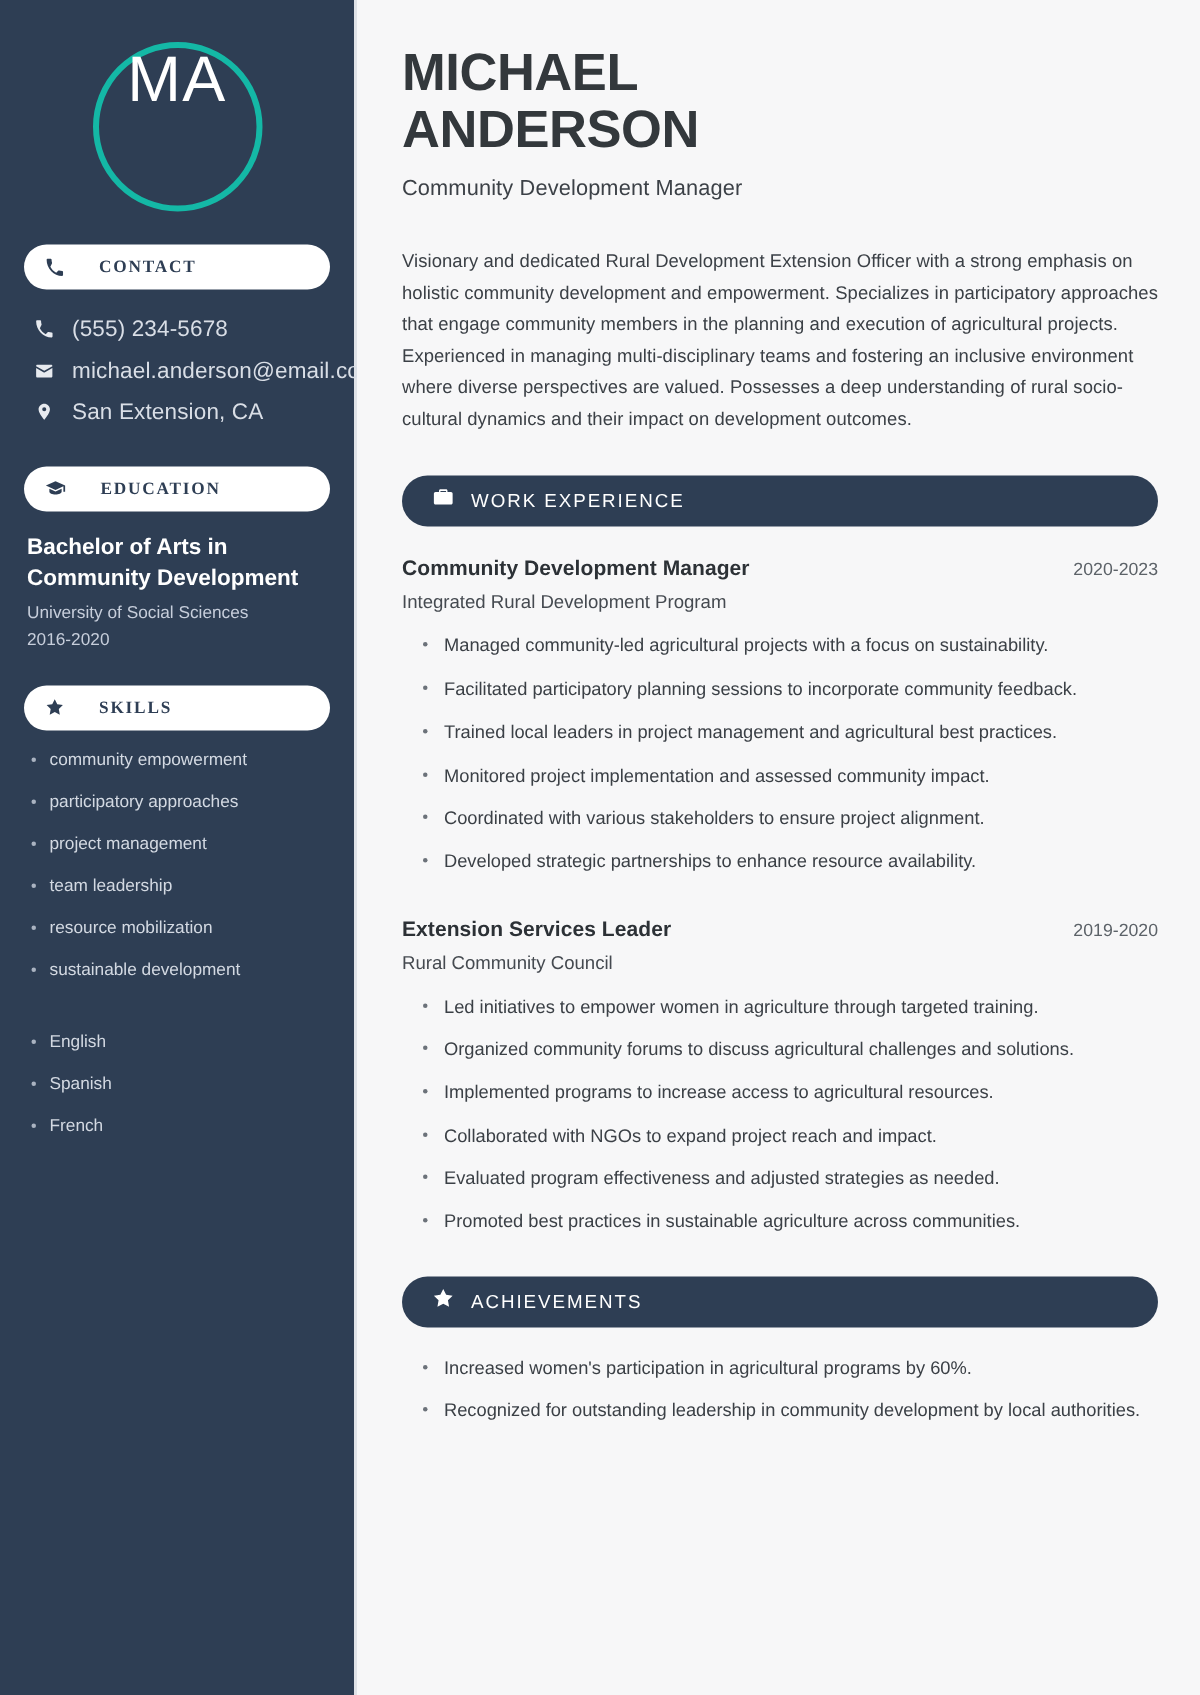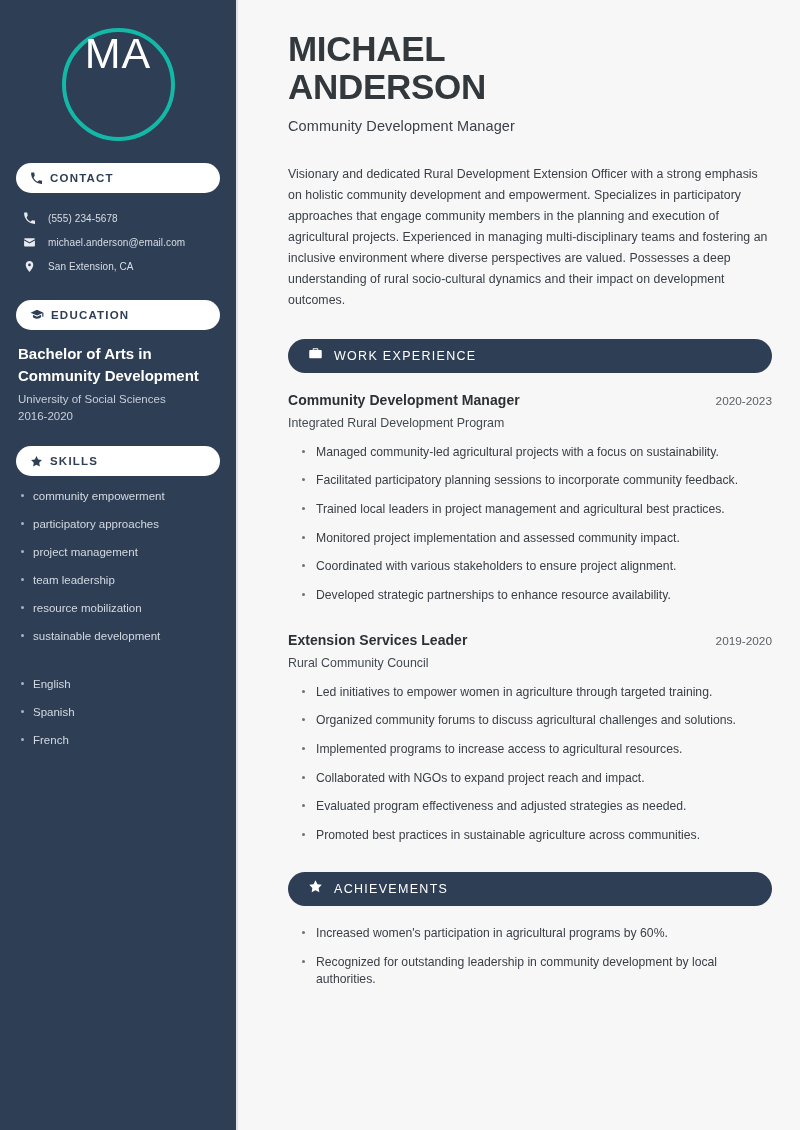--- a/index.html
+++ b/index.html
@@ -61,23 +61,24 @@
     line-height: 1;
   }
 
   .pill {
     background: #ffffff;
     color: #2e3e54;
     border-radius: 999px;
     height: 30px;
     display: flex;
     align-items: center;
-    gap: 7px;
+    gap: 23px;
     padding: 0 14px;
     margin-bottom: 13px;
+    font-family: Liberation Serif, serif;
   }
 
   .pill-label {
     font-size: 11.5px;
     font-weight: 700;
     letter-spacing: 1.2px;
     text-transform: uppercase;
     white-space: nowrap;
   }
 
@@ -96,21 +97,21 @@
 
   .contact-row .ico {
     width: 15px;
     display: flex;
     justify-content: center;
     align-items: center;
     flex: 0 0 15px;
   }
 
   .contact-text {
-    font-size: 10px;
+    font-size: 15px;
     color: #d9dee6;
     line-height: 1.3;
     letter-spacing: 0.1px;
   }
 
   .edu-block { padding: 0 2px 20px 2px; }
 
   .edu-degree {
     font-size: 15px;
     font-weight: 700;
@@ -147,21 +148,20 @@
     border-radius: 50%;
     background: #aab3c1;
   }
 
   
   .main {
     flex: 1;
     height: 845px;
     padding: 30px 28px 0 30px;
     background: #f7f7f8;
-    margin-left: 20px;
   }
 
   .name {
     font-size: 35px;
     font-weight: 700;
     letter-spacing: -0.3px;
     line-height: 1.08;
     color: #33383c;
     text-transform: uppercase;
   }

